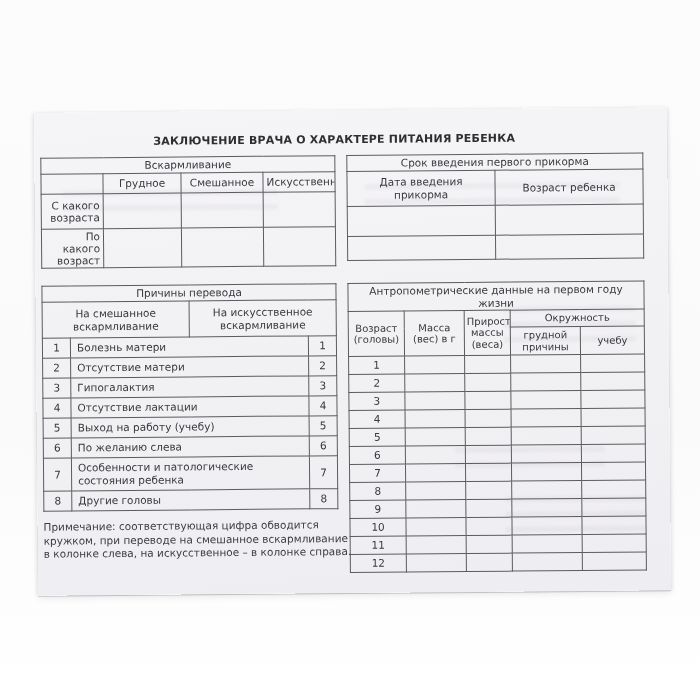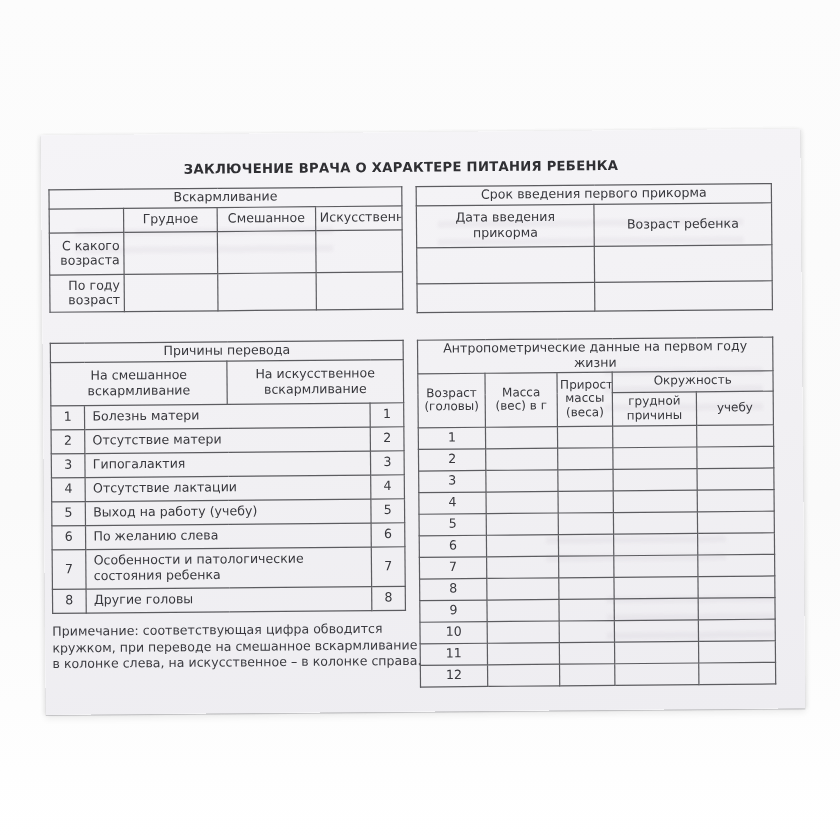--- a/index.html
+++ b/index.html
@@ -105,21 +105,21 @@
         <td class="colh">Смешанное</td>
         <td class="colh">Искусственное</td>
       </tr>
       <tr>
         <td class="rowh">С какого возраста</td>
         <td></td>
         <td></td>
         <td></td>
       </tr>
       <tr class="fr2">
-        <td class="rowh">По году возраст</td>
+        <td class="rowh">По какого возраст</td>
         <td></td>
         <td></td>
         <td></td>
       </tr>
     </tbody>
       </table>
 
     <table class="tbl firstfood">
       <colgroup>
           <col style="width:148px">

